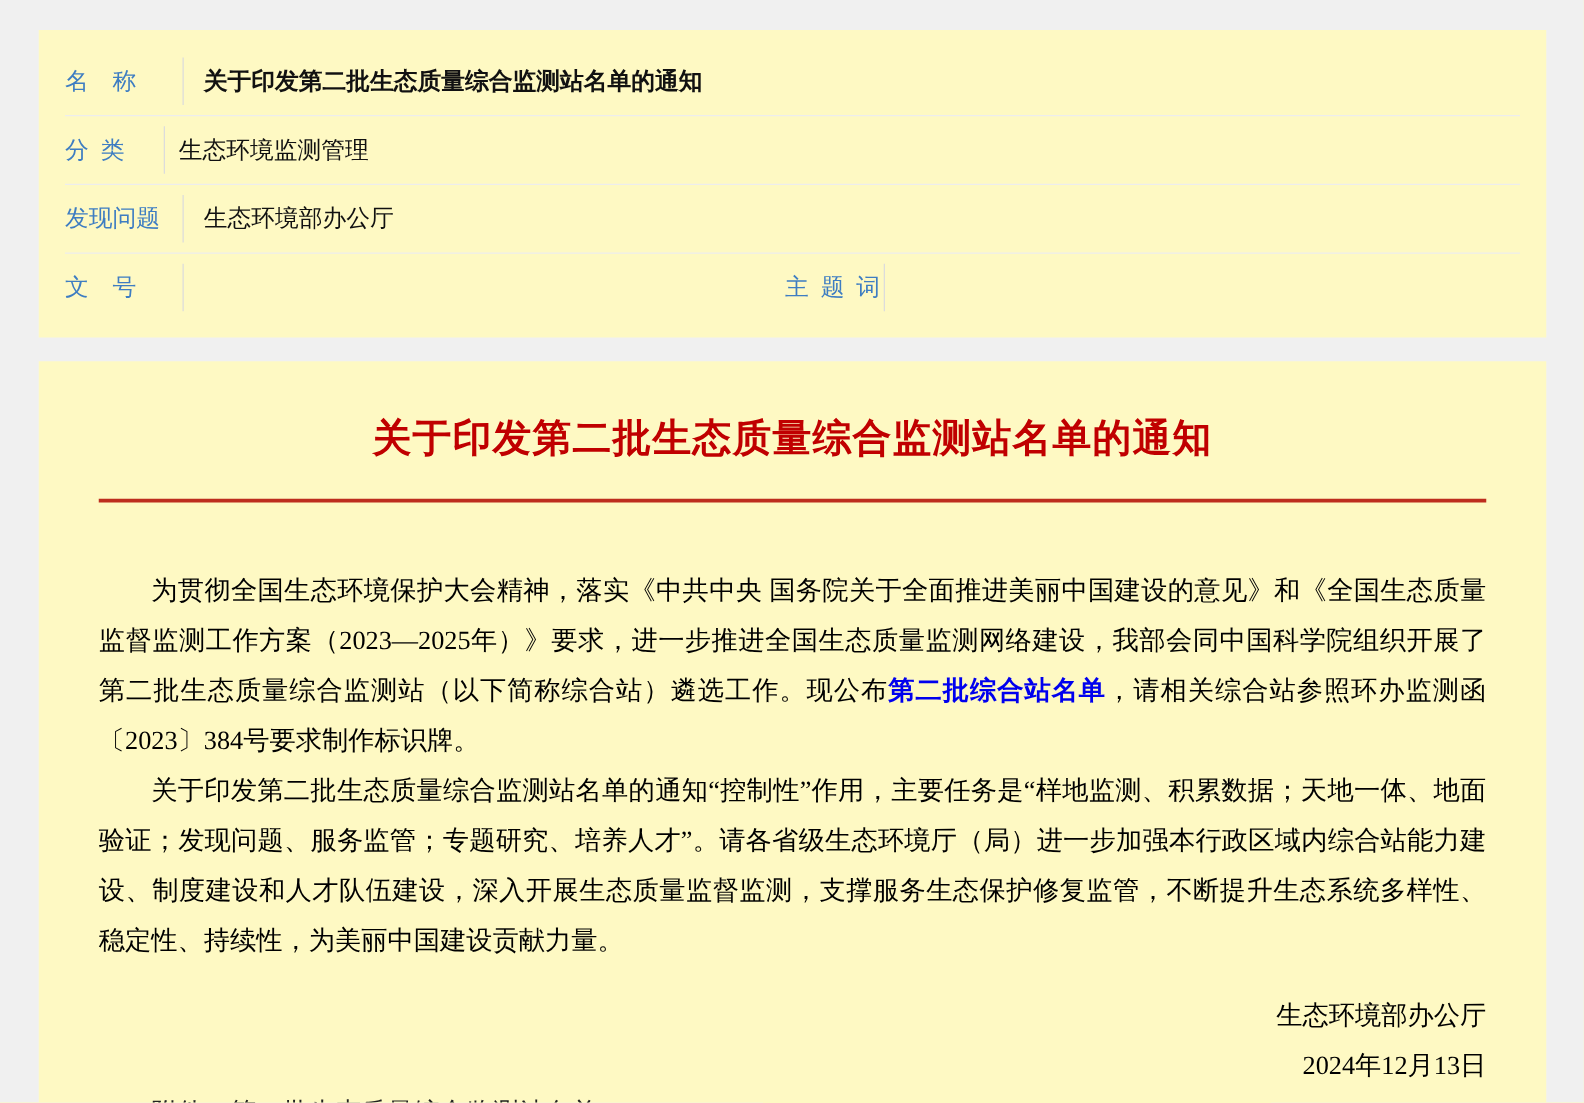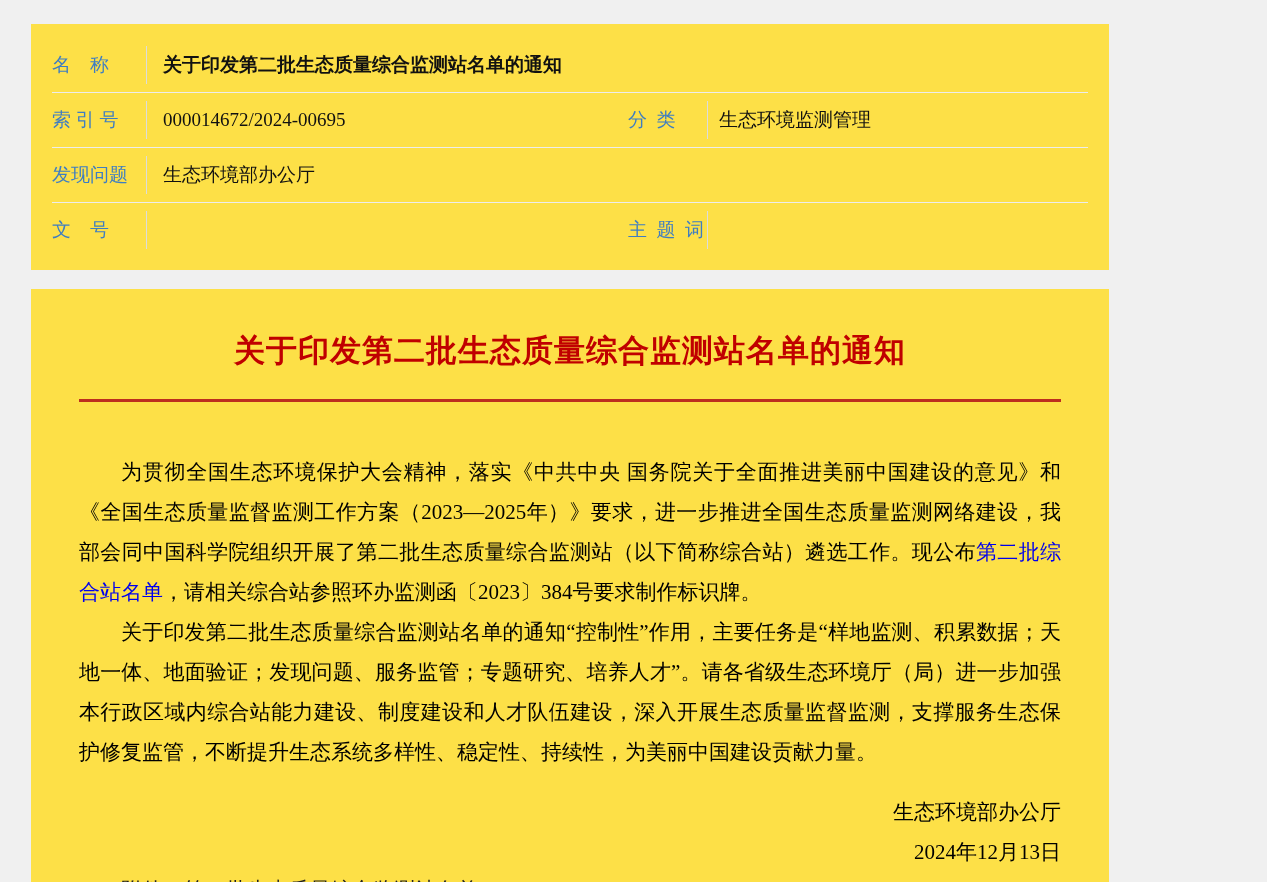--- a/index.html
+++ b/index.html
@@ -7,22 +7,22 @@
     padding: 0;
   }
   body {
     width: 1267px;
     height: 882px;
     overflow: hidden;
     background: #f0f0f0;
     font-family: "Liberation Serif", "DejaVu Serif", serif;
   }
   .card {
-    background: #fde047;
-    width: 1078px;
+    background: #fef9c3;
+    width: 1206px;
     margin-left: 31px;
     box-sizing: border-box;
   }
 
   
   .meta-card {
     margin-top: 24px;
     padding: 14px 21px 13px 21px;
   }
   .meta-row {
@@ -91,20 +91,21 @@
     line-height: 40px;
     color: #000000;
     text-align: justify;
     text-indent: 2em;
   }
   .para.first { margin-top: 50px; }
   .doclink {
     color: #0000ee;
     text-decoration: none;
     cursor: pointer;
+    font-weight: bold;
   }
   .sign-block {
     margin-top: 20px;
     text-align: right;
     font-size: 21px;
     line-height: 40px;
     color: #000000;
   }
   .para.clipped {
     margin-top: 6px;
@@ -119,25 +120,20 @@
 
   <div class="meta-row">
     <div class="cell full">
       <span class="meta-label">名    称</span>
       <span class="vline"></span>
       <span class="meta-value strong">关于印发第二批生态质量综合监测站名单的通知</span>
     </div>
   </div>
 
   <div class="meta-row">
-    <div class="cell left">
-      <span class="meta-label">索 引 号</span>
-      <span class="vline"></span>
-      <span class="meta-value">000014672/2024-00695</span>
-    </div>
     <div class="cell right">
       <span class="meta-label">分  类</span>
       <span class="vline"></span>
       <span class="meta-value">生态环境监测管理</span>
     </div>
   </div>
 
   <div class="meta-row">
     <div class="cell left">
       <span class="meta-label">发现问题</span>

